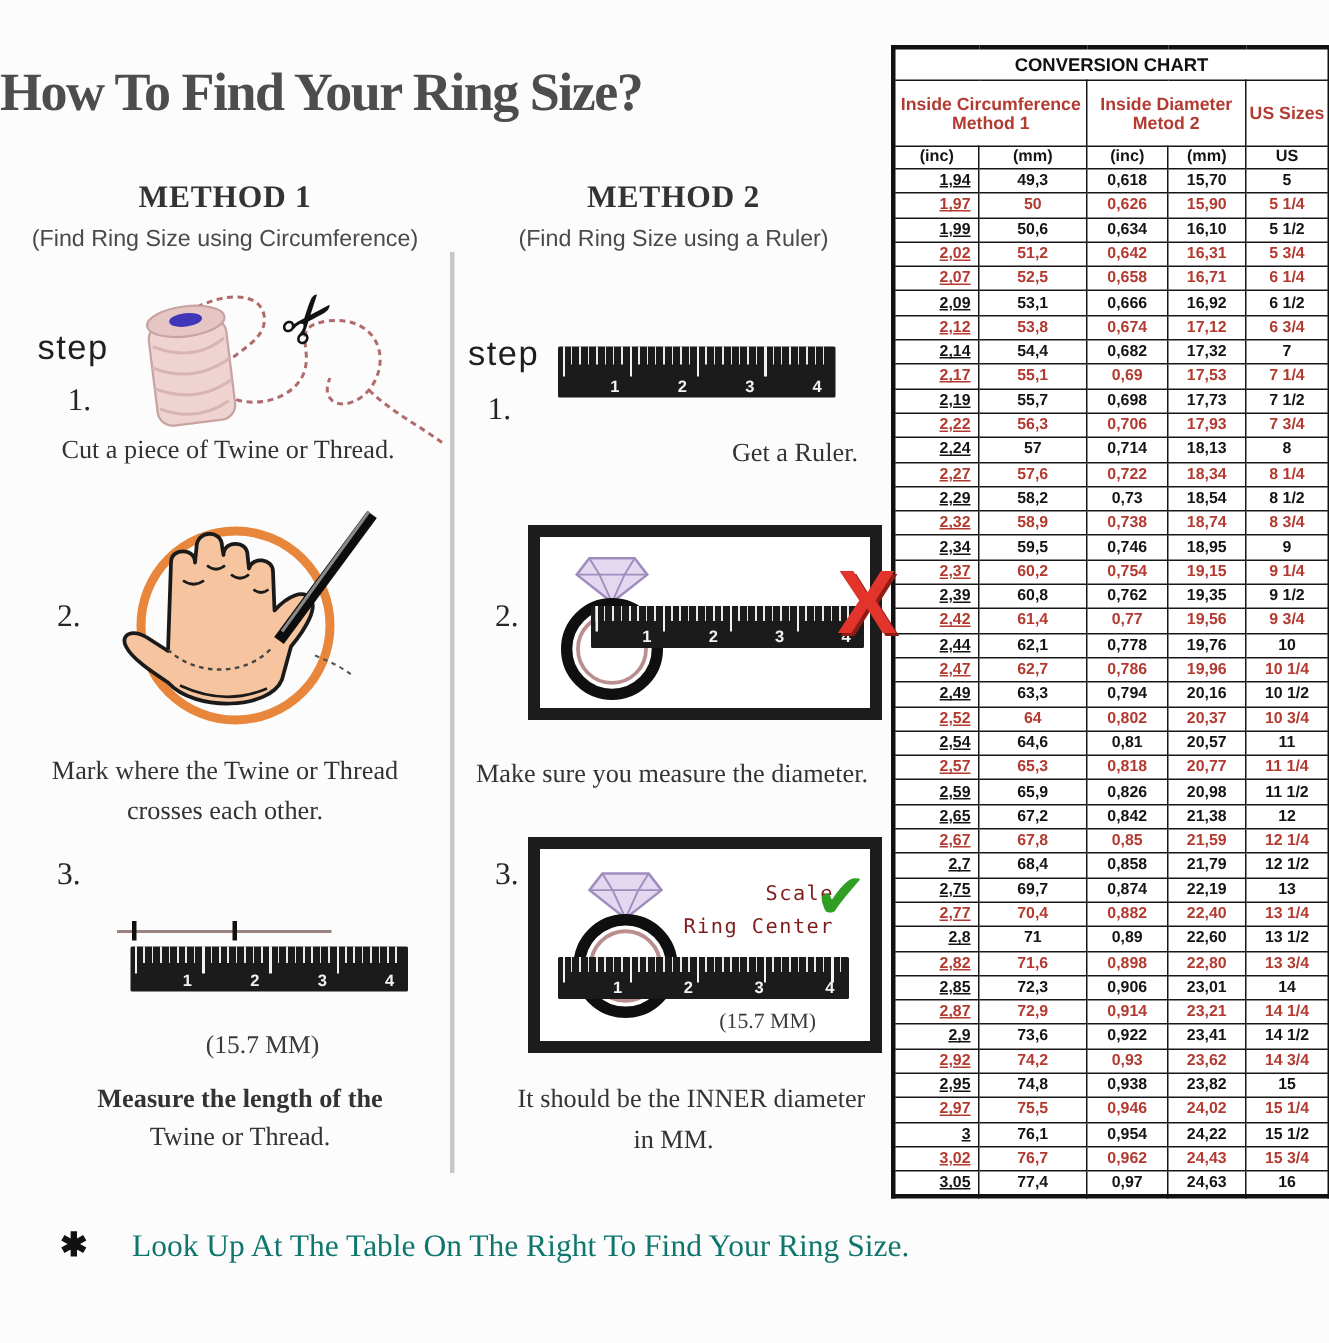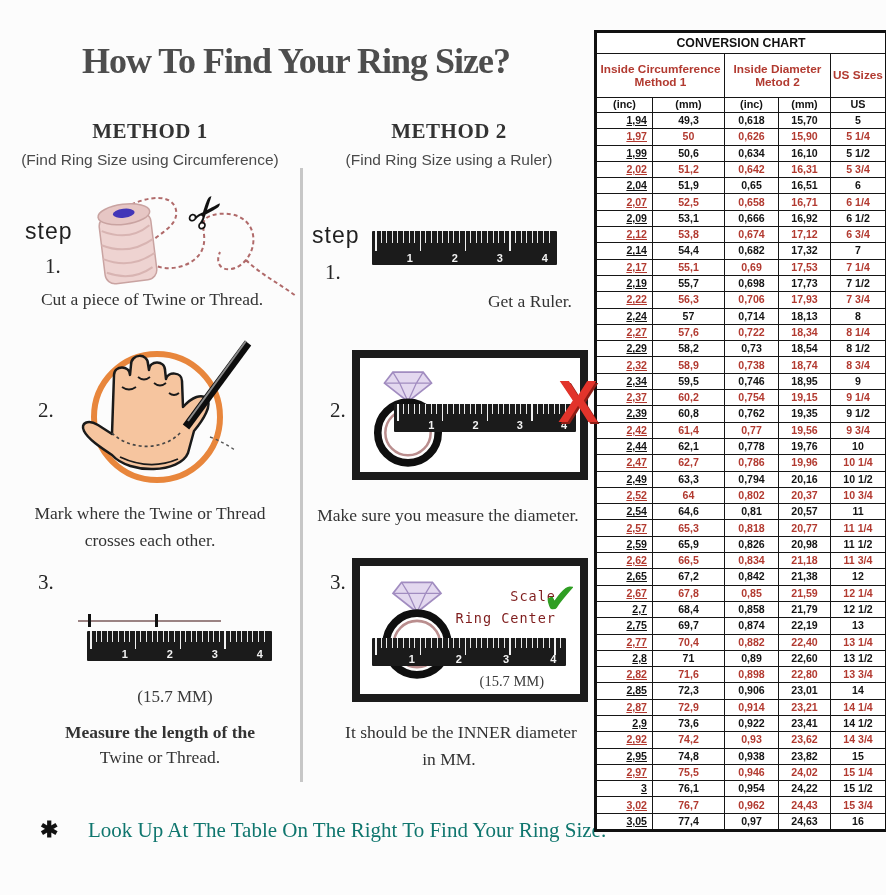--- a/index.html
+++ b/index.html
@@ -1,21 +1,21 @@
 <!DOCTYPE html>
 <html><head>
 <meta charset="utf-8">
 <style>
   html,body{margin:0;padding:0;background:#e9e9e9;}
   .canvas{position:relative;width:886px;height:895px;background:#fcfcfc;overflow:hidden;
           font-family:"Liberation Serif",serif;color:#2e2e2e;}
   .abs{position:absolute;}
 
   
-  .page-title{left:0;top:40px;width:592px;text-align:center;font-size:36px;font-weight:600;
+  .page-title{left:0;top:40px;width:592px;text-align:left;font-size:36px;font-weight:600;
               color:#4d4d4d;letter-spacing:-1px;}
   .method-heading{top:119px;text-align:center;font-size:21px;font-weight:600;color:#333;
                   letter-spacing:.5px;}
   .method-sub{top:151px;text-align:center;font-size:15.5px;color:#4a4a4a;
               font-family:"Liberation Sans",sans-serif;}
   .divider{left:300px;top:168px;width:3px;height:614px;background:#c7c7c7;}
 
   .step-word{font-family:"Liberation Sans",sans-serif;font-size:23px;color:#1f1f1f;letter-spacing:1px;}
   .step-num{font-size:21px;color:#262626;}
   .caption{font-size:17.5px;color:#333;text-align:center;line-height:1.5;}
@@ -245,27 +245,20 @@
           <td>16,10</td>
           <td>5 1/2</td>
         </tr>
         <tr class="red-row">
           <td>2,02</td>
           <td>51,2</td>
           <td>0,642</td>
           <td>16,31</td>
           <td>5 3/4</td>
         </tr>
-        <tr>
-          <td>2,04</td>
-          <td>51,9</td>
-          <td>0,65</td>
-          <td>16,51</td>
-          <td>6</td>
-        </tr>
         <tr class="red-row">
           <td>2,07</td>
           <td>52,5</td>
           <td>0,658</td>
           <td>16,71</td>
           <td>6 1/4</td>
         </tr>
         <tr>
           <td>2,09</td>
           <td>53,1</td>
@@ -406,27 +399,20 @@
           <td>20,77</td>
           <td>11 1/4</td>
         </tr>
         <tr>
           <td>2,59</td>
           <td>65,9</td>
           <td>0,826</td>
           <td>20,98</td>
           <td>11 1/2</td>
         </tr>
-        <tr class="red-row">
-          <td>2,62</td>
-          <td>66,5</td>
-          <td>0,834</td>
-          <td>21,18</td>
-          <td>11 3/4</td>
-        </tr>
         <tr>
           <td>2,65</td>
           <td>67,2</td>
           <td>0,842</td>
           <td>21,38</td>
           <td>12</td>
         </tr>
         <tr class="red-row">
           <td>2,67</td>
           <td>67,8</td>

